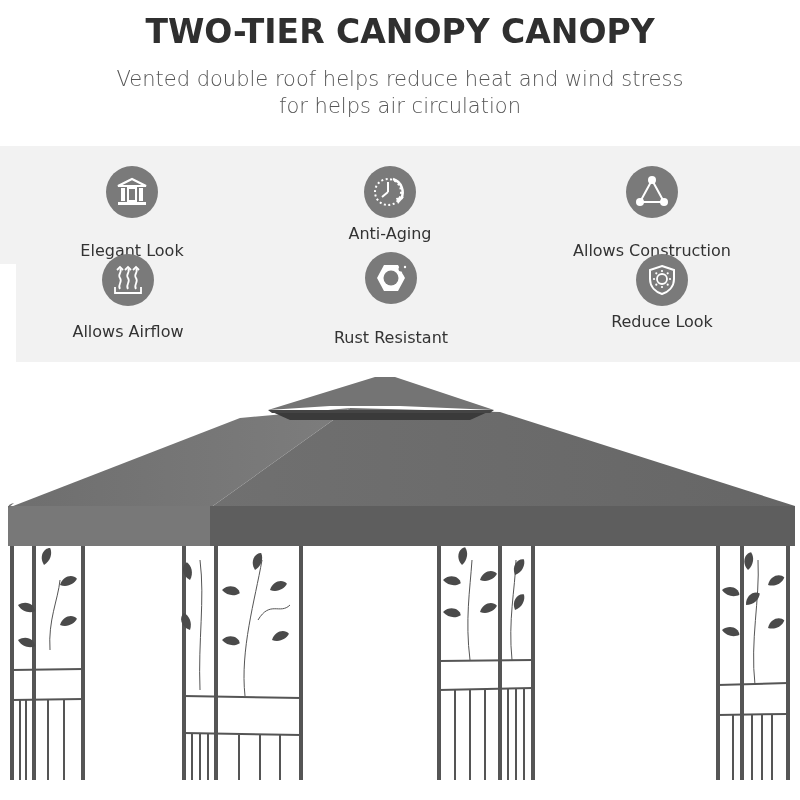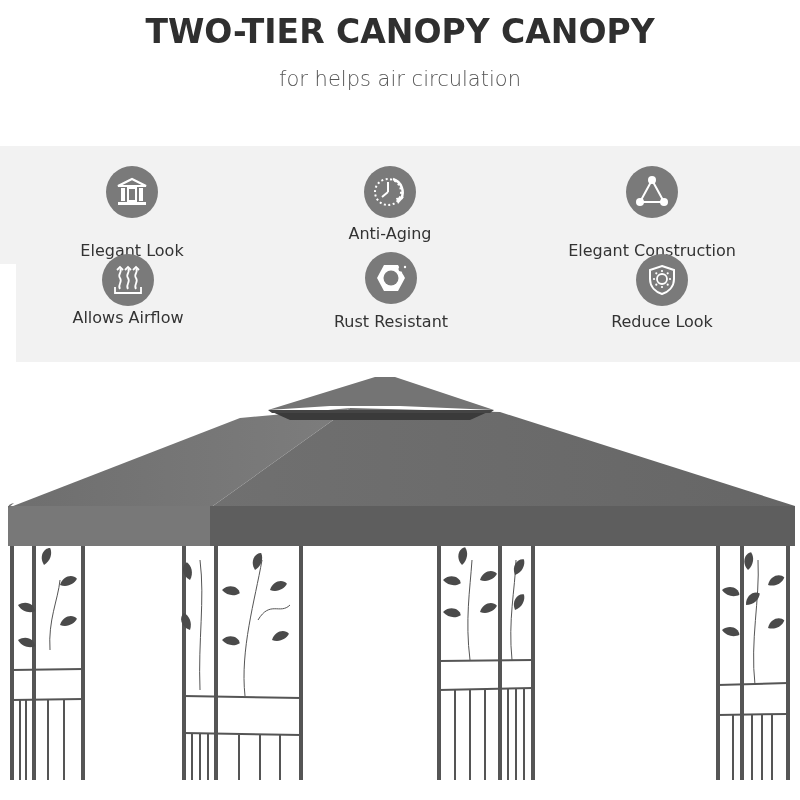--- a/index.html
+++ b/index.html
@@ -36,20 +36,21 @@
     }
 
     .scene { position: absolute; left: 0; top: 370px; width: 800px; height: 430px; }
   </style>
 </head>
 <body>
 
 <div class="title-underline"></div>
 <h1 class="title">TWO-TIER CANOPY CANOPY</h1>
 <div class="subtitle">
+  <div>Vented double roof helps reduce heat and wind stress</div>
   <div>for helps air circulation</div>
 </div>
 
 <div class="panel-a"></div>
 <div class="panel-b"></div>
 
 <div class="feature" style="left:32px; top:166px;">
   <div class="icon">
     <svg width="34" height="34" viewBox="0 0 34 34">
       <polygon points="17,4 31,11 3,11" fill="none" stroke="#fff" stroke-width="2.2"></polygon>
@@ -77,51 +78,51 @@
 
 <div class="feature" style="left:552px; top:166px;">
   <div class="icon">
     <svg width="36" height="36" viewBox="0 0 36 36">
       <polygon points="18,6 30,28 6,28" fill="none" stroke="#fff" stroke-width="2"></polygon>
       <circle cx="18" cy="6" r="4" fill="#fff"></circle>
       <circle cx="6" cy="28" r="4" fill="#fff"></circle>
       <circle cx="30" cy="28" r="4" fill="#fff"></circle>
     </svg>
   </div>
-  <div class="label">Elegant Construction</div>
+  <div class="label">Allows Construction</div>
 </div>
 
 <div class="feature" style="left:28px; top:254px;">
   <div class="icon">
     <svg width="34" height="34" viewBox="0 0 34 34">
       <g fill="none" stroke="#fff" stroke-width="1.8">
         <path d="M9 26 C6 22 12 19 9 15 C6 11 12 9 9 6"></path>
         <path d="M17 26 C14 22 20 19 17 15 C14 11 20 9 17 6"></path>
         <path d="M25 26 C22 22 28 19 25 15 C22 11 28 9 25 6"></path>
         <polyline points="6,7 9,4 12,7"></polyline>
         <polyline points="14,7 17,4 20,7"></polyline>
         <polyline points="22,7 25,4 28,7"></polyline>
         <polyline points="4,24 4,30 30,30 30,24"></polyline>
       </g>
     </svg>
   </div>
-  <div class="label" style="margin-top:2px;">Allows Airflow</div>
+  <div class="label" style="margin-top:16px;">Allows Airflow</div>
 </div>
 
 <div class="feature" style="left:291px; top:252px;">
   <div class="icon">
     <svg width="36" height="36" viewBox="0 0 36 36">
       <polygon points="11,5 25,5 32,18 25,31 11,31 4,18" fill="#fff"></polygon>
       <circle cx="18" cy="18" r="7.5" fill="#7a7a7a"></circle>
       <circle cx="28" cy="9" r="2.5" fill="#7a7a7a"></circle>
       <circle cx="31" cy="13" r="1.5" fill="#7a7a7a"></circle>
       <circle cx="32" cy="7" r="1.2" fill="#fff"></circle>
     </svg>
   </div>
-  <div class="label" style="margin-top:8px;">Rust Resistant</div>
+  <div class="label" style="margin-top:24px;">Rust Resistant</div>
 </div>
 
 <div class="feature" style="left:562px; top:254px;">
   <div class="icon">
     <svg width="34" height="34" viewBox="0 0 34 34">
       <path d="M17 3 L29 7 L29 16 C29 24 23 29 17 31 C11 29 5 24 5 16 L5 7 Z" fill="none" stroke="#fff" stroke-width="2"></path>
       <circle cx="17" cy="16" r="5" fill="none" stroke="#fff" stroke-width="1.8"></circle>
       <g fill="#fff">
         <circle cx="17" cy="8" r="1.1"></circle>
           <circle cx="17" cy="24" r="1.1"></circle>

